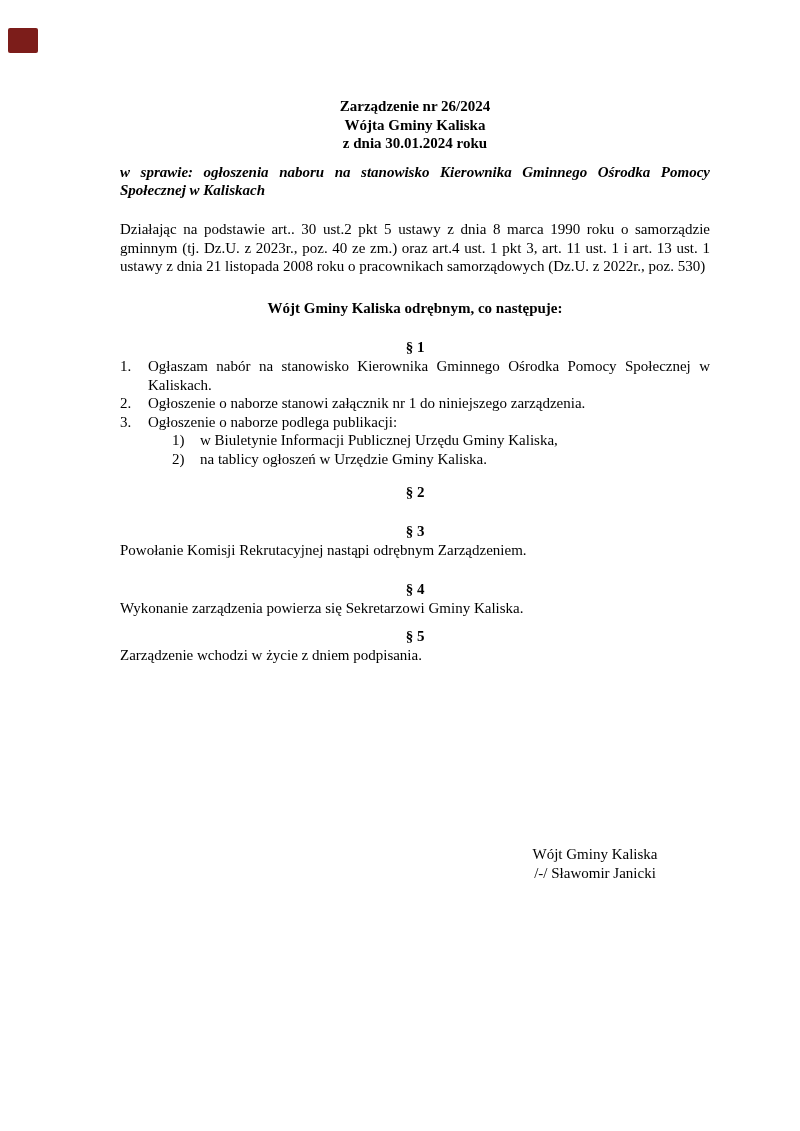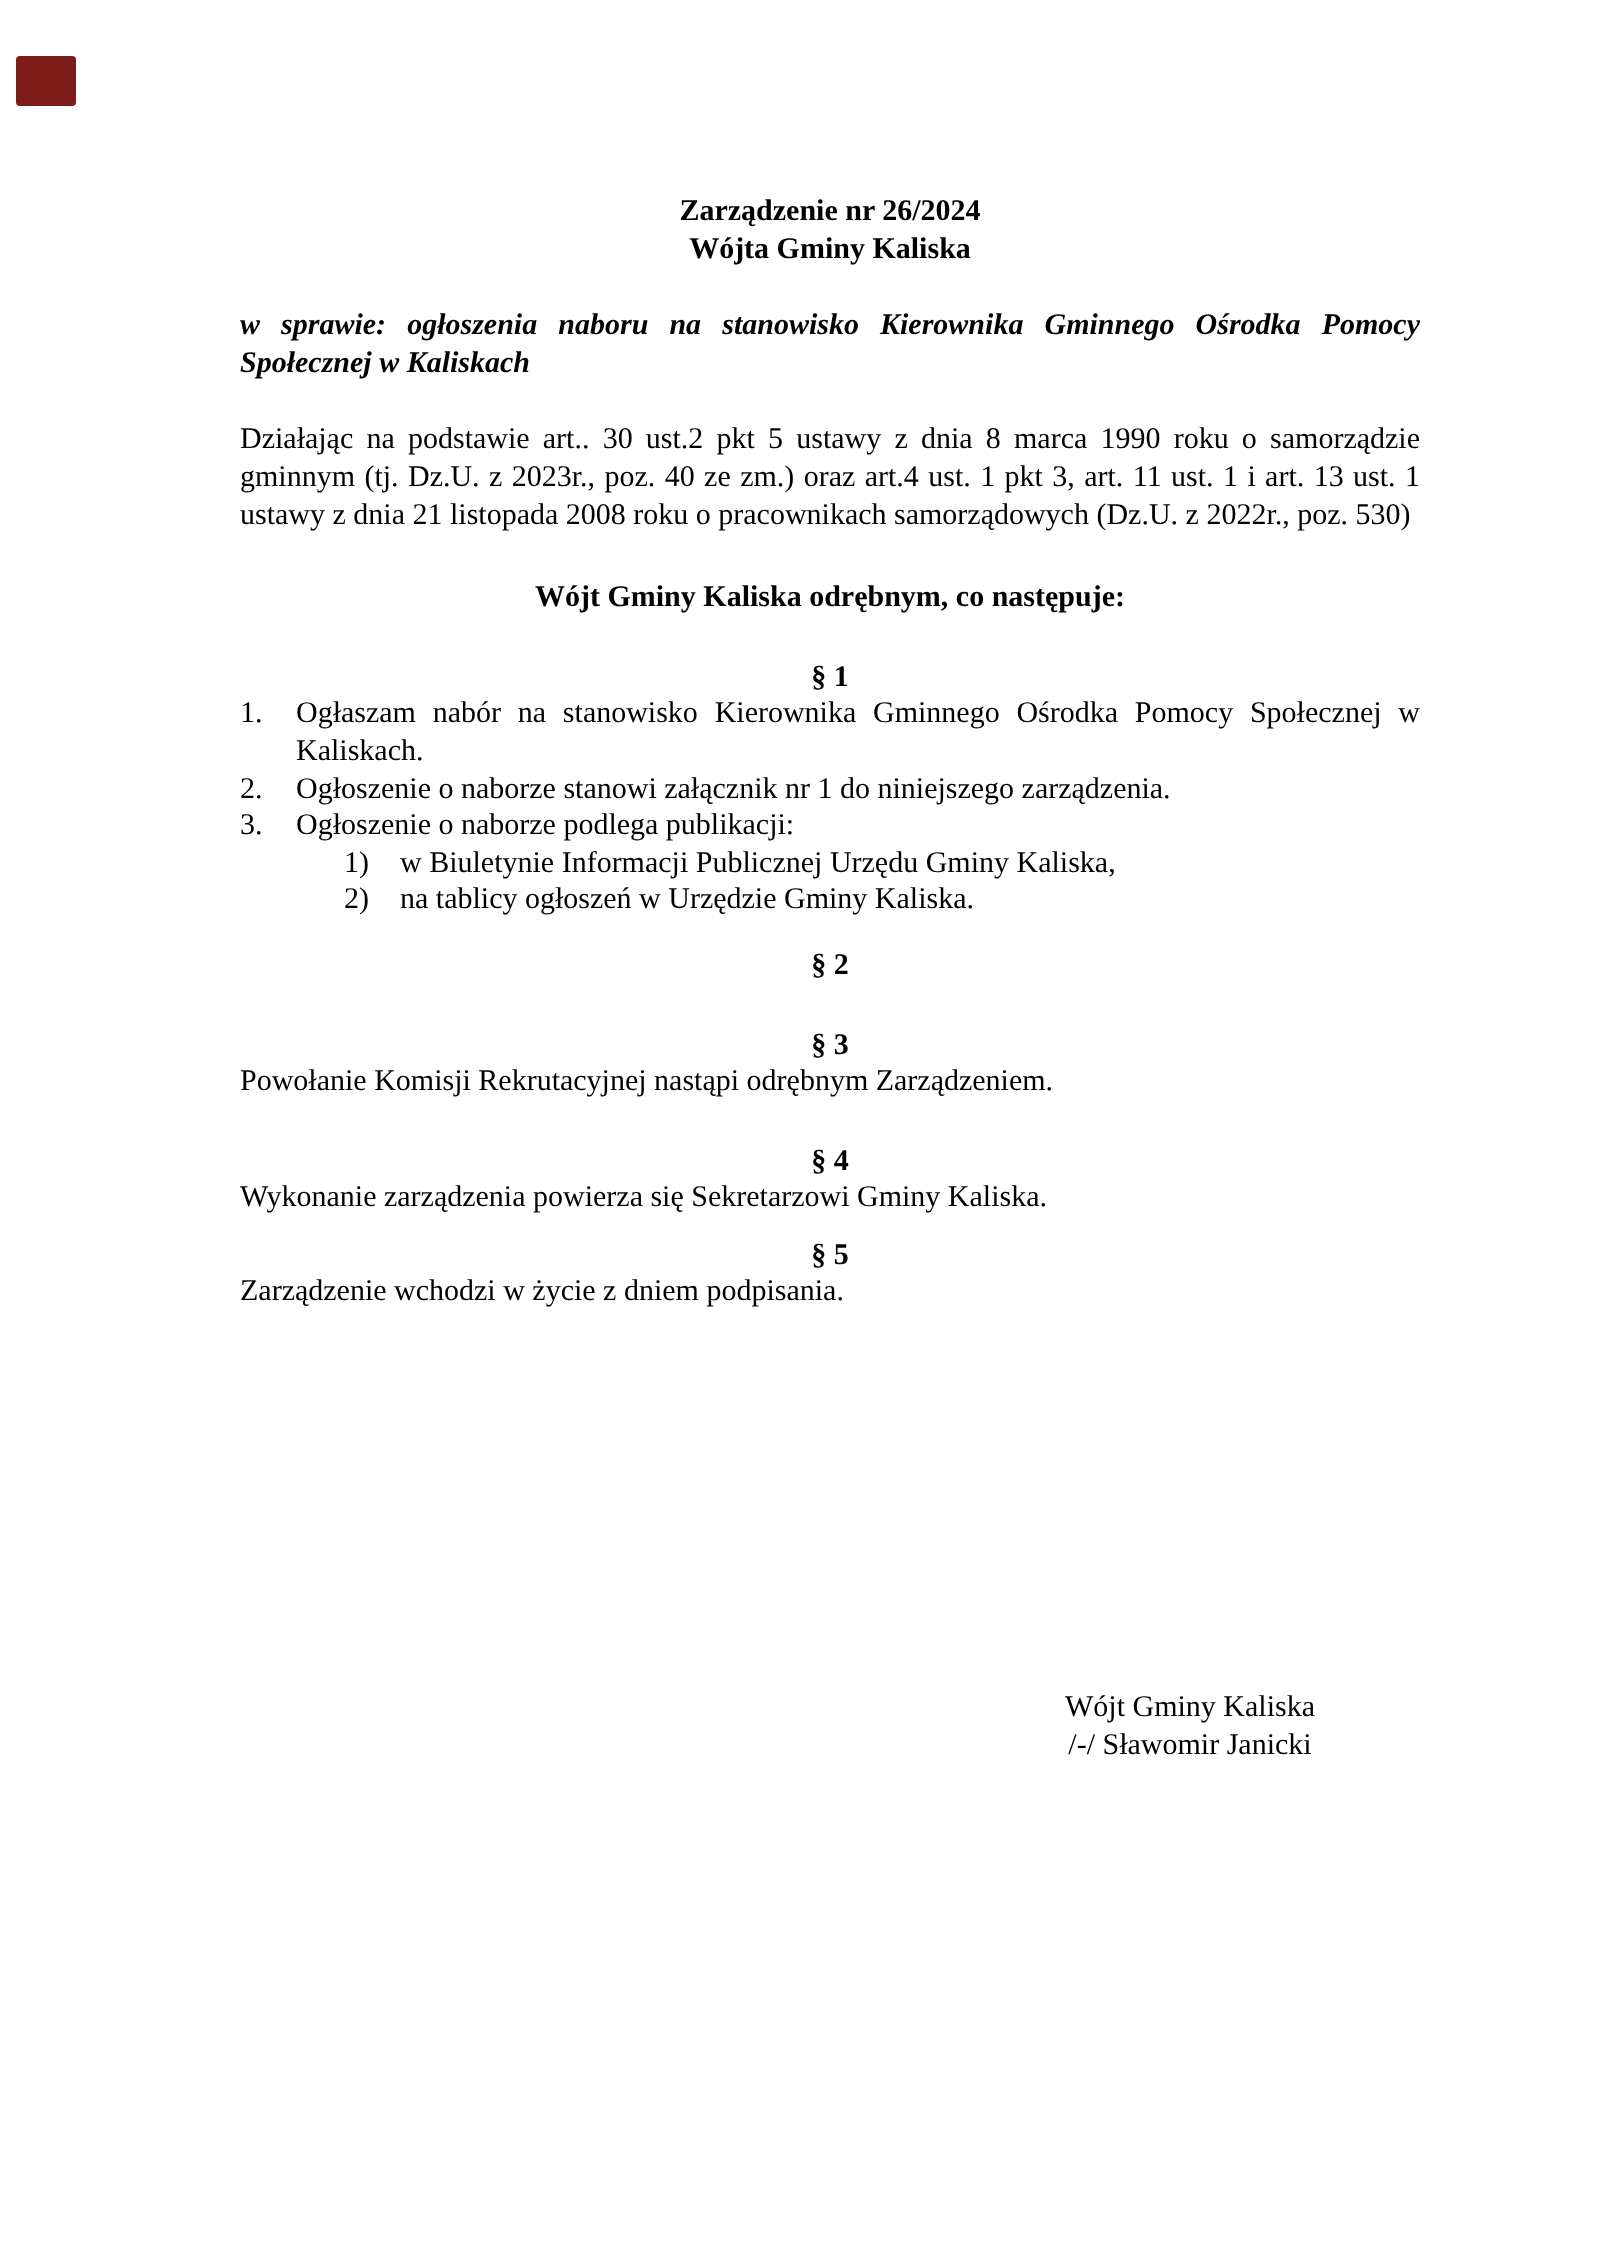--- a/index.html
+++ b/index.html
@@ -21,21 +21,21 @@
   }
 
   .content {
     position: absolute; left: 120px; top: 97px; width: 590px;
     font-size: 15px; line-height: 18.6px;
   }
 
   .title-block { text-align: center; font-weight: bold; }
 
   .subject {
-    margin-top: 20px;
+    margin-top: 10px;
     font-weight: bold; font-style: italic;
     text-align: justify;
   }
 
   .legal { margin-top: 20px; text-align: justify; }
 
   .intro { margin-top: 23px; text-align: center; font-weight: bold; }
 
   .sec-h { text-align: center; font-weight: bold; }
 
@@ -65,20 +65,21 @@
 
 <div class="page">
 
   <div class="corner-mark"></div>
 
   <div class="content">
 
     <div class="title-block">
       <div>Zarządzenie nr 26/2024</div>
       <div>Wójta Gminy Kaliska</div>
+      <div>z dnia 30.01.2024 roku</div>
     </div>
 
     <p class="subject">w sprawie: ogłoszenia naboru  na stanowisko Kierownika Gminnego Ośrodka Pomocy Społecznej w Kaliskach</p>
 
     <p class="legal">Działając na podstawie art.. 30 ust.2 pkt 5 ustawy z dnia 8 marca 1990 roku o samorządzie gminnym (tj. Dz.U. z 2023r., poz. 40 ze zm.) oraz art.4 ust. 1 pkt 3, art. 11 ust. 1 i art. 13 ust. 1 ustawy z dnia 21 listopada 2008 roku o pracownikach samorządowych (Dz.U. z 2022r., poz. 530)</p>
 
     <p class="intro">Wójt Gminy Kaliska odrębnym, co następuje:</p>
 
     <div class="sec s1">
       <div class="sec-h">§ 1</div>

